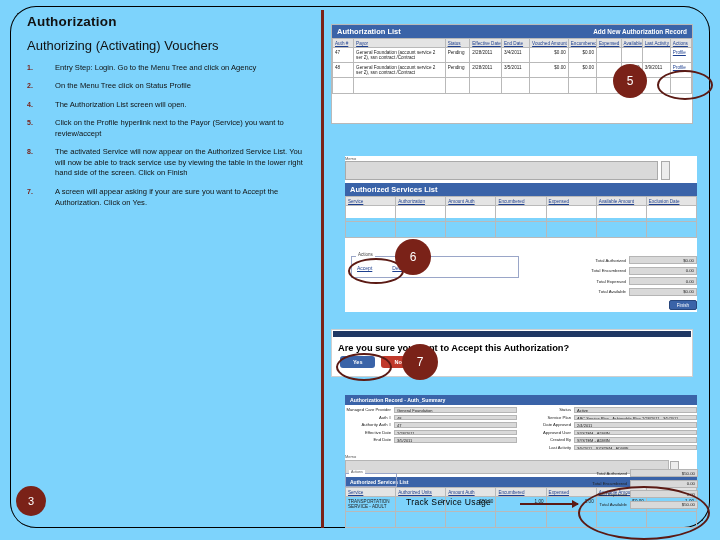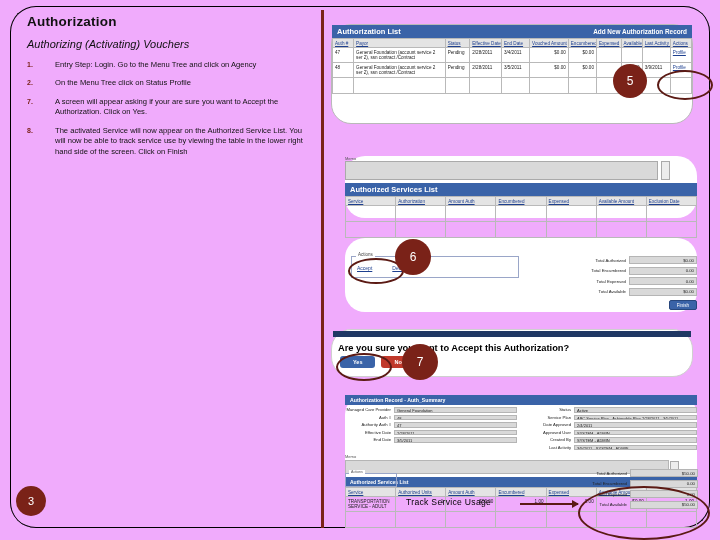--- a/index.html
+++ b/index.html
@@ -1,36 +1,36 @@
 <!DOCTYPE html>
 <html><head>
 <meta charset="utf-8">
 <style>
   html,body{margin:0;padding:0;background:#ffffff;}
   body{width:720px;height:540px;overflow:hidden;
        font-family:"Liberation Sans", sans-serif;color:#111;}
 
-  .slide{position:relative;width:720px;height:540px;background:#f0abfc;}
+  .slide{position:relative;width:720px;height:540px;background:#7dd3fc;}
 
   
   .frame{position:absolute;left:10px;top:6px;width:700px;height:522px;
          border:1.4px solid #000;border-radius:26px;box-sizing:border-box;
          border-right:none;border-bottom:none;}
   .frame2{position:absolute;left:10px;top:6px;width:700px;height:522px;
          border:1.4px solid #000;border-radius:26px;box-sizing:border-box;
          border-left:none;border-top:none;}
 
   
   .divider{position:absolute;left:321px;top:10px;width:3px;height:518px;
            background:#7A2218;}
 
   
   .left{position:absolute;left:27px;top:14px;width:285px;}
   .title{font-size:13.5px;font-weight:bold;letter-spacing:.2px;margin:0 0 9px 0;}
-  .subtitle{font-size:11px;margin:0 0 10px 0;font-style:italic;}
+  .subtitle{font-size:13px;margin:0 0 10px 0;}
 
   .steps{list-style:none;margin:0;padding:0;}
   .step{display:flex;margin-bottom:7.5px;font-size:7.6px;line-height:1.42;justify-content:center;}
   .step-num{width:28px;flex:0 0 28px;color:#7A2218;font-weight:bold;font-size:7px;}
   .step-txt{flex:1;}
   .ul{text-decoration:underline;font-weight:bold;}
 
   
   .badge{position:absolute;border-radius:50%;background:#7A2218;color:#fff;
          display:flex;align-items:center;justify-content:center;
@@ -41,21 +41,21 @@
   .b3{left:16px;top:486px;width:30px;height:30px;font-size:11px;}
 
   
   .ring{position:absolute;border:2.4px solid #5B1A14;border-radius:50%;}
   .r5{left:657px;top:70px;width:52px;height:26px;}
   .r6{left:348px;top:258px;width:52px;height:22px;}
   .r7{left:336px;top:353px;width:52px;height:24px;}
   .rbot{left:578px;top:486px;width:128px;height:50px;}
 
   
-  .shot{position:absolute;background:#fff;border-radius:20px;}
+  .shot{position:absolute;background:#fff;}
 
   
   .shotA{left:331px;top:24px;width:362px;height:100px;
          border:1px solid #b9b9b9;box-sizing:border-box;}
   .blue-bar{background:#3A63A8;color:#fff;font-weight:bold;
             display:flex;justify-content:space-between;align-items:center;
             padding:2px 5px;font-size:7.5px;}
   .blue-bar .rt{font-size:6.4px;font-weight:bold;}
   .tbl{width:100%;border-collapse:collapse;font-size:4.6px;table-layout:fixed;}
   .tbl th{background:#e4e4e4;color:#1d3f8f;text-decoration:underline;
@@ -146,26 +146,34 @@
     <ul class="steps">
       <li class="step">
         <span class="step-num">1.</span>
         <span class="step-txt">Entry Step: Login. Go to the Menu Tree and click on Agency</span>
       </li>
       <li class="step">
         <span class="step-num">2.</span>
         <span class="step-txt">On the  Menu Tree click on Status Profile</span>
       </li>
       <li class="step">
+        <span class="step-num">4.</span>
+        <span class="step-txt">The Authorization List screen will open.</span>
+      </li>
+      <li class="step">
+        <span class="step-num">5.</span>
+        <span class="step-txt">Click on the Profile hyperlink next to the Payor (Service) you want to review/accept</span>
+      </li>
+      <li class="step">
+        <span class="step-num">8.</span>
+        <span class="step-txt">The activated Service will now appear on the Authorized Service List.  You will now be able to track service use by viewing the table in the  lower right hand side of the screen. Click on Finish</span>
+      </li>
+      <li class="step">
         <span class="step-num">7.</span>
         <span class="step-txt">A  screen will appear asking if your are sure you want to Accept the Authorization.  Click on Yes.</span>
-      </li>
-      <li class="step">
-        <span class="step-num">8.</span>
-        <span class="step-txt">The activated Service will now appear on the Authorized Service List.  You will now be able to track service use by viewing the table in the  lower right hand side of the screen. Click on Finish</span>
       </li>
     </ul>
   </div>
 
   <div class="shot shotA">
     <div class="blue-bar">
       <span>Authorization List</span>
       <span class="rt">Add New Authorization Record</span>
     </div>
     <table class="tbl">

